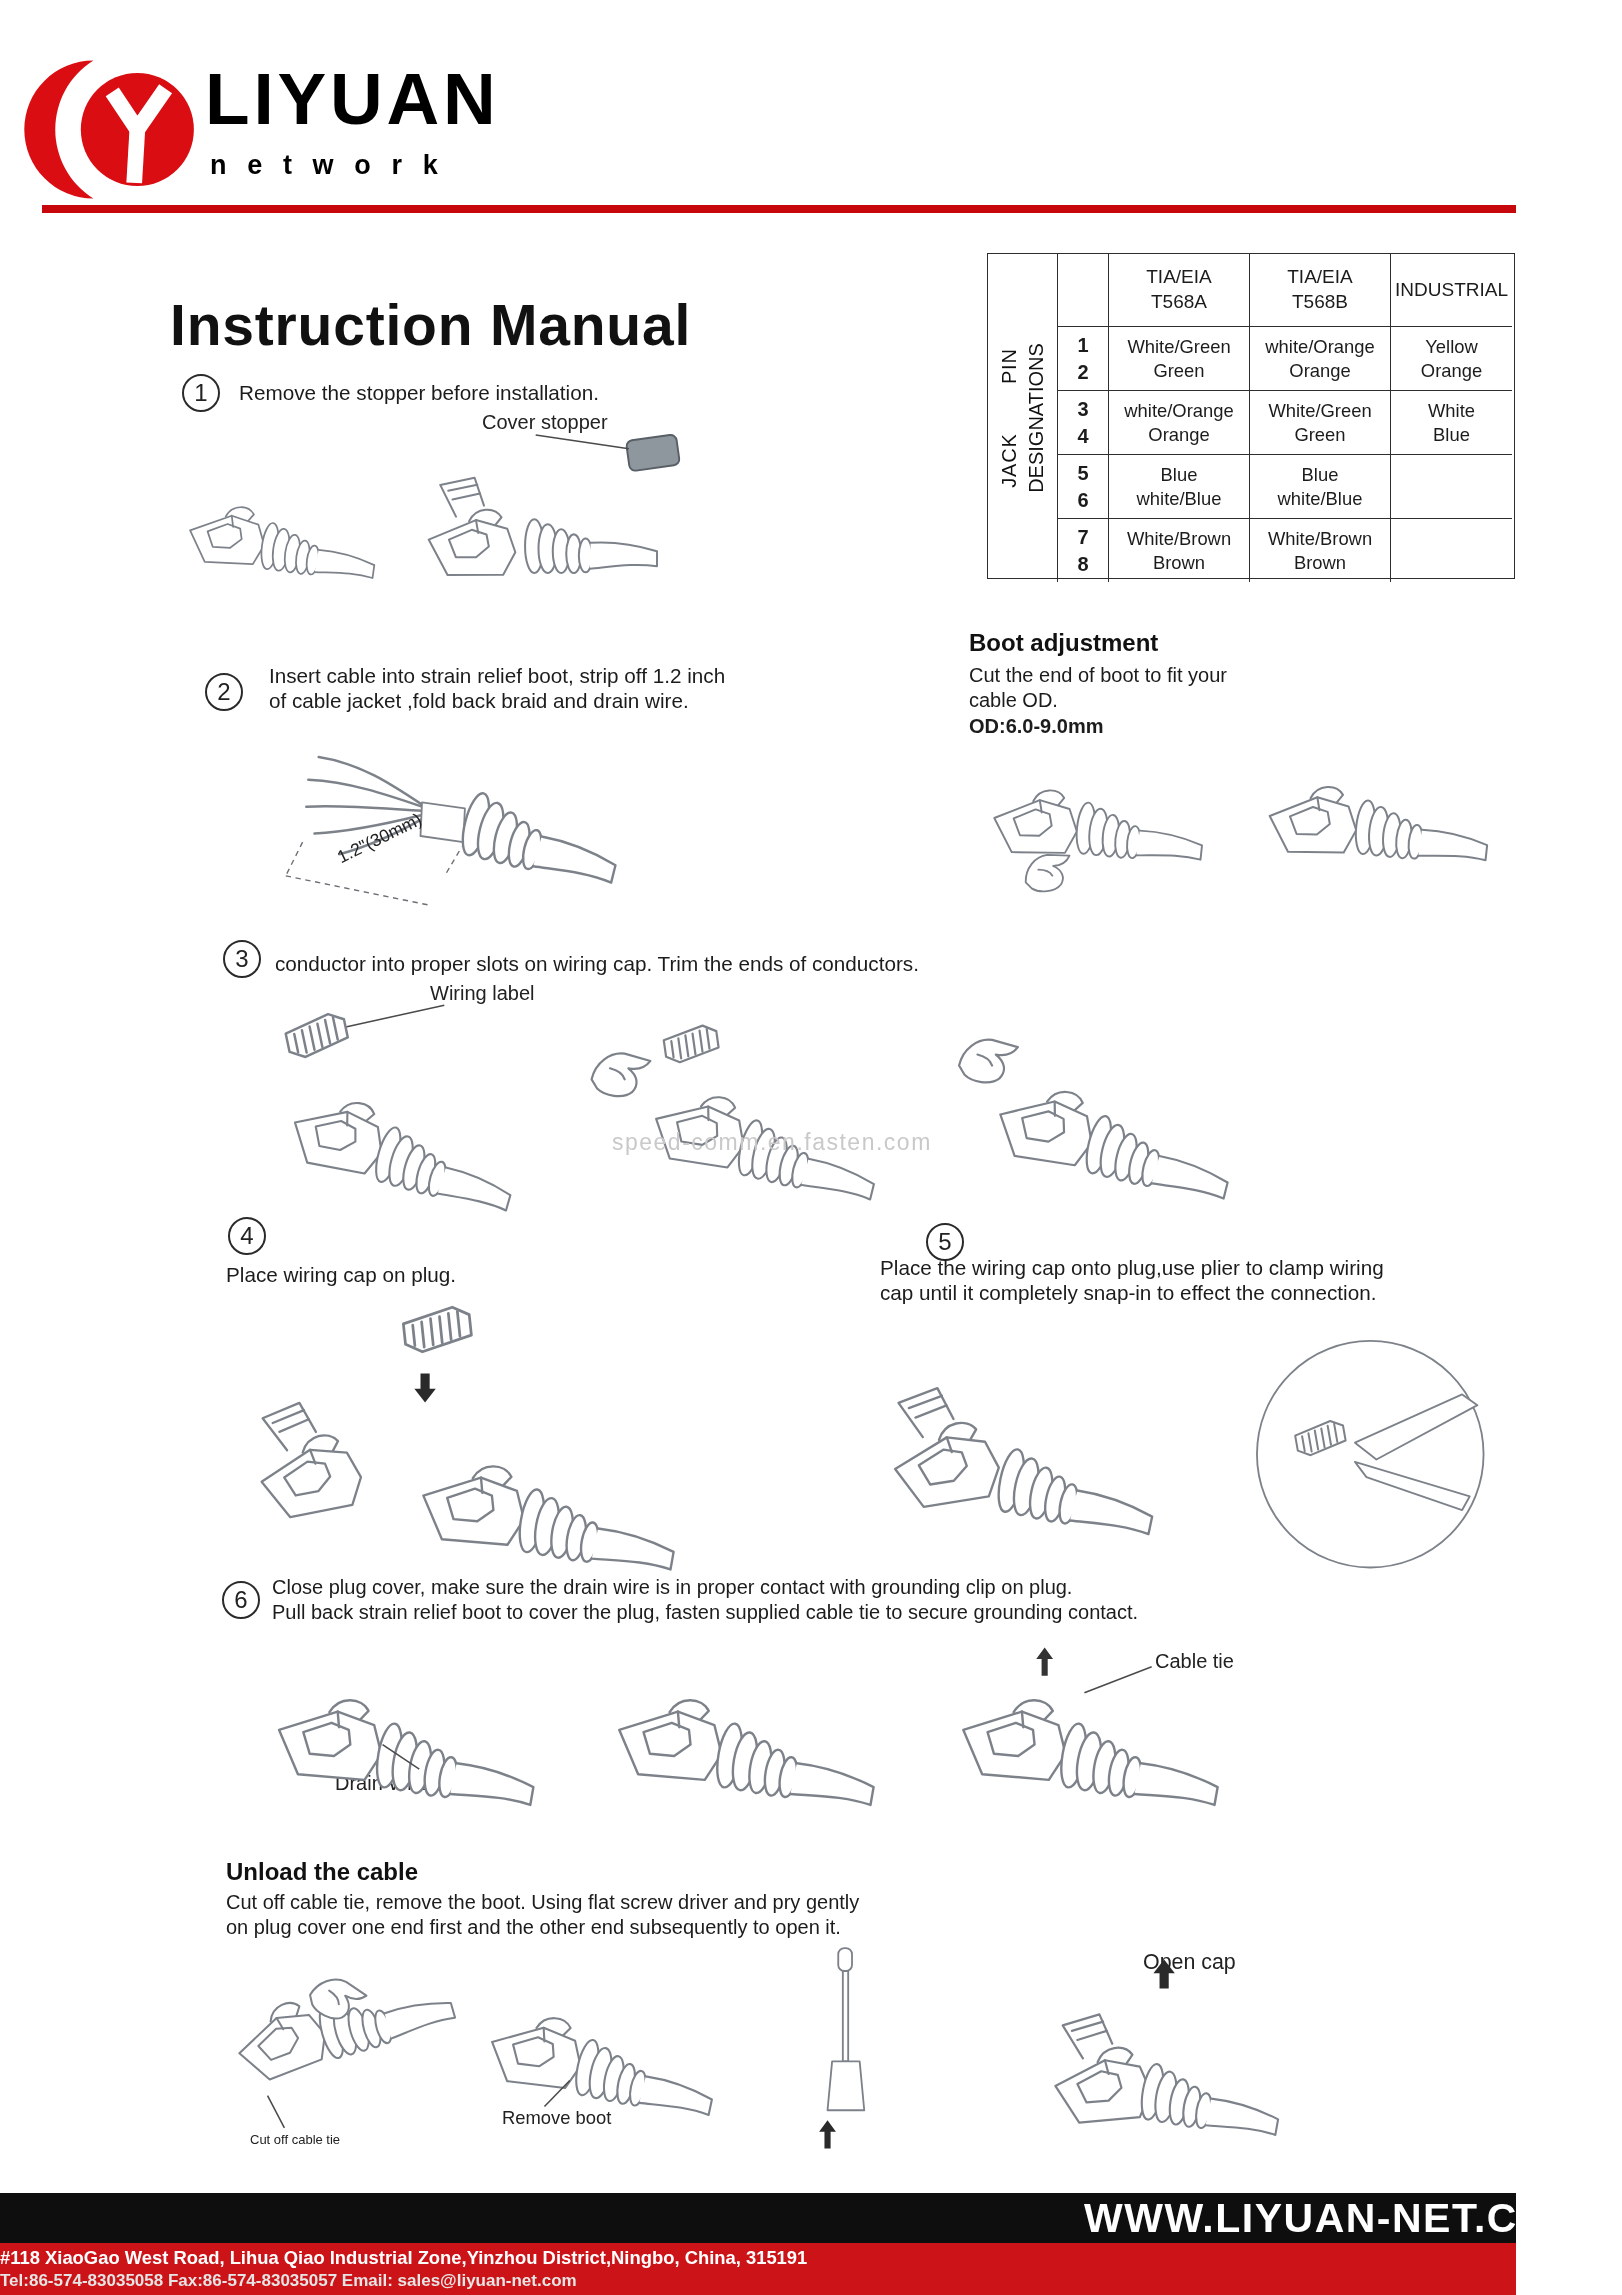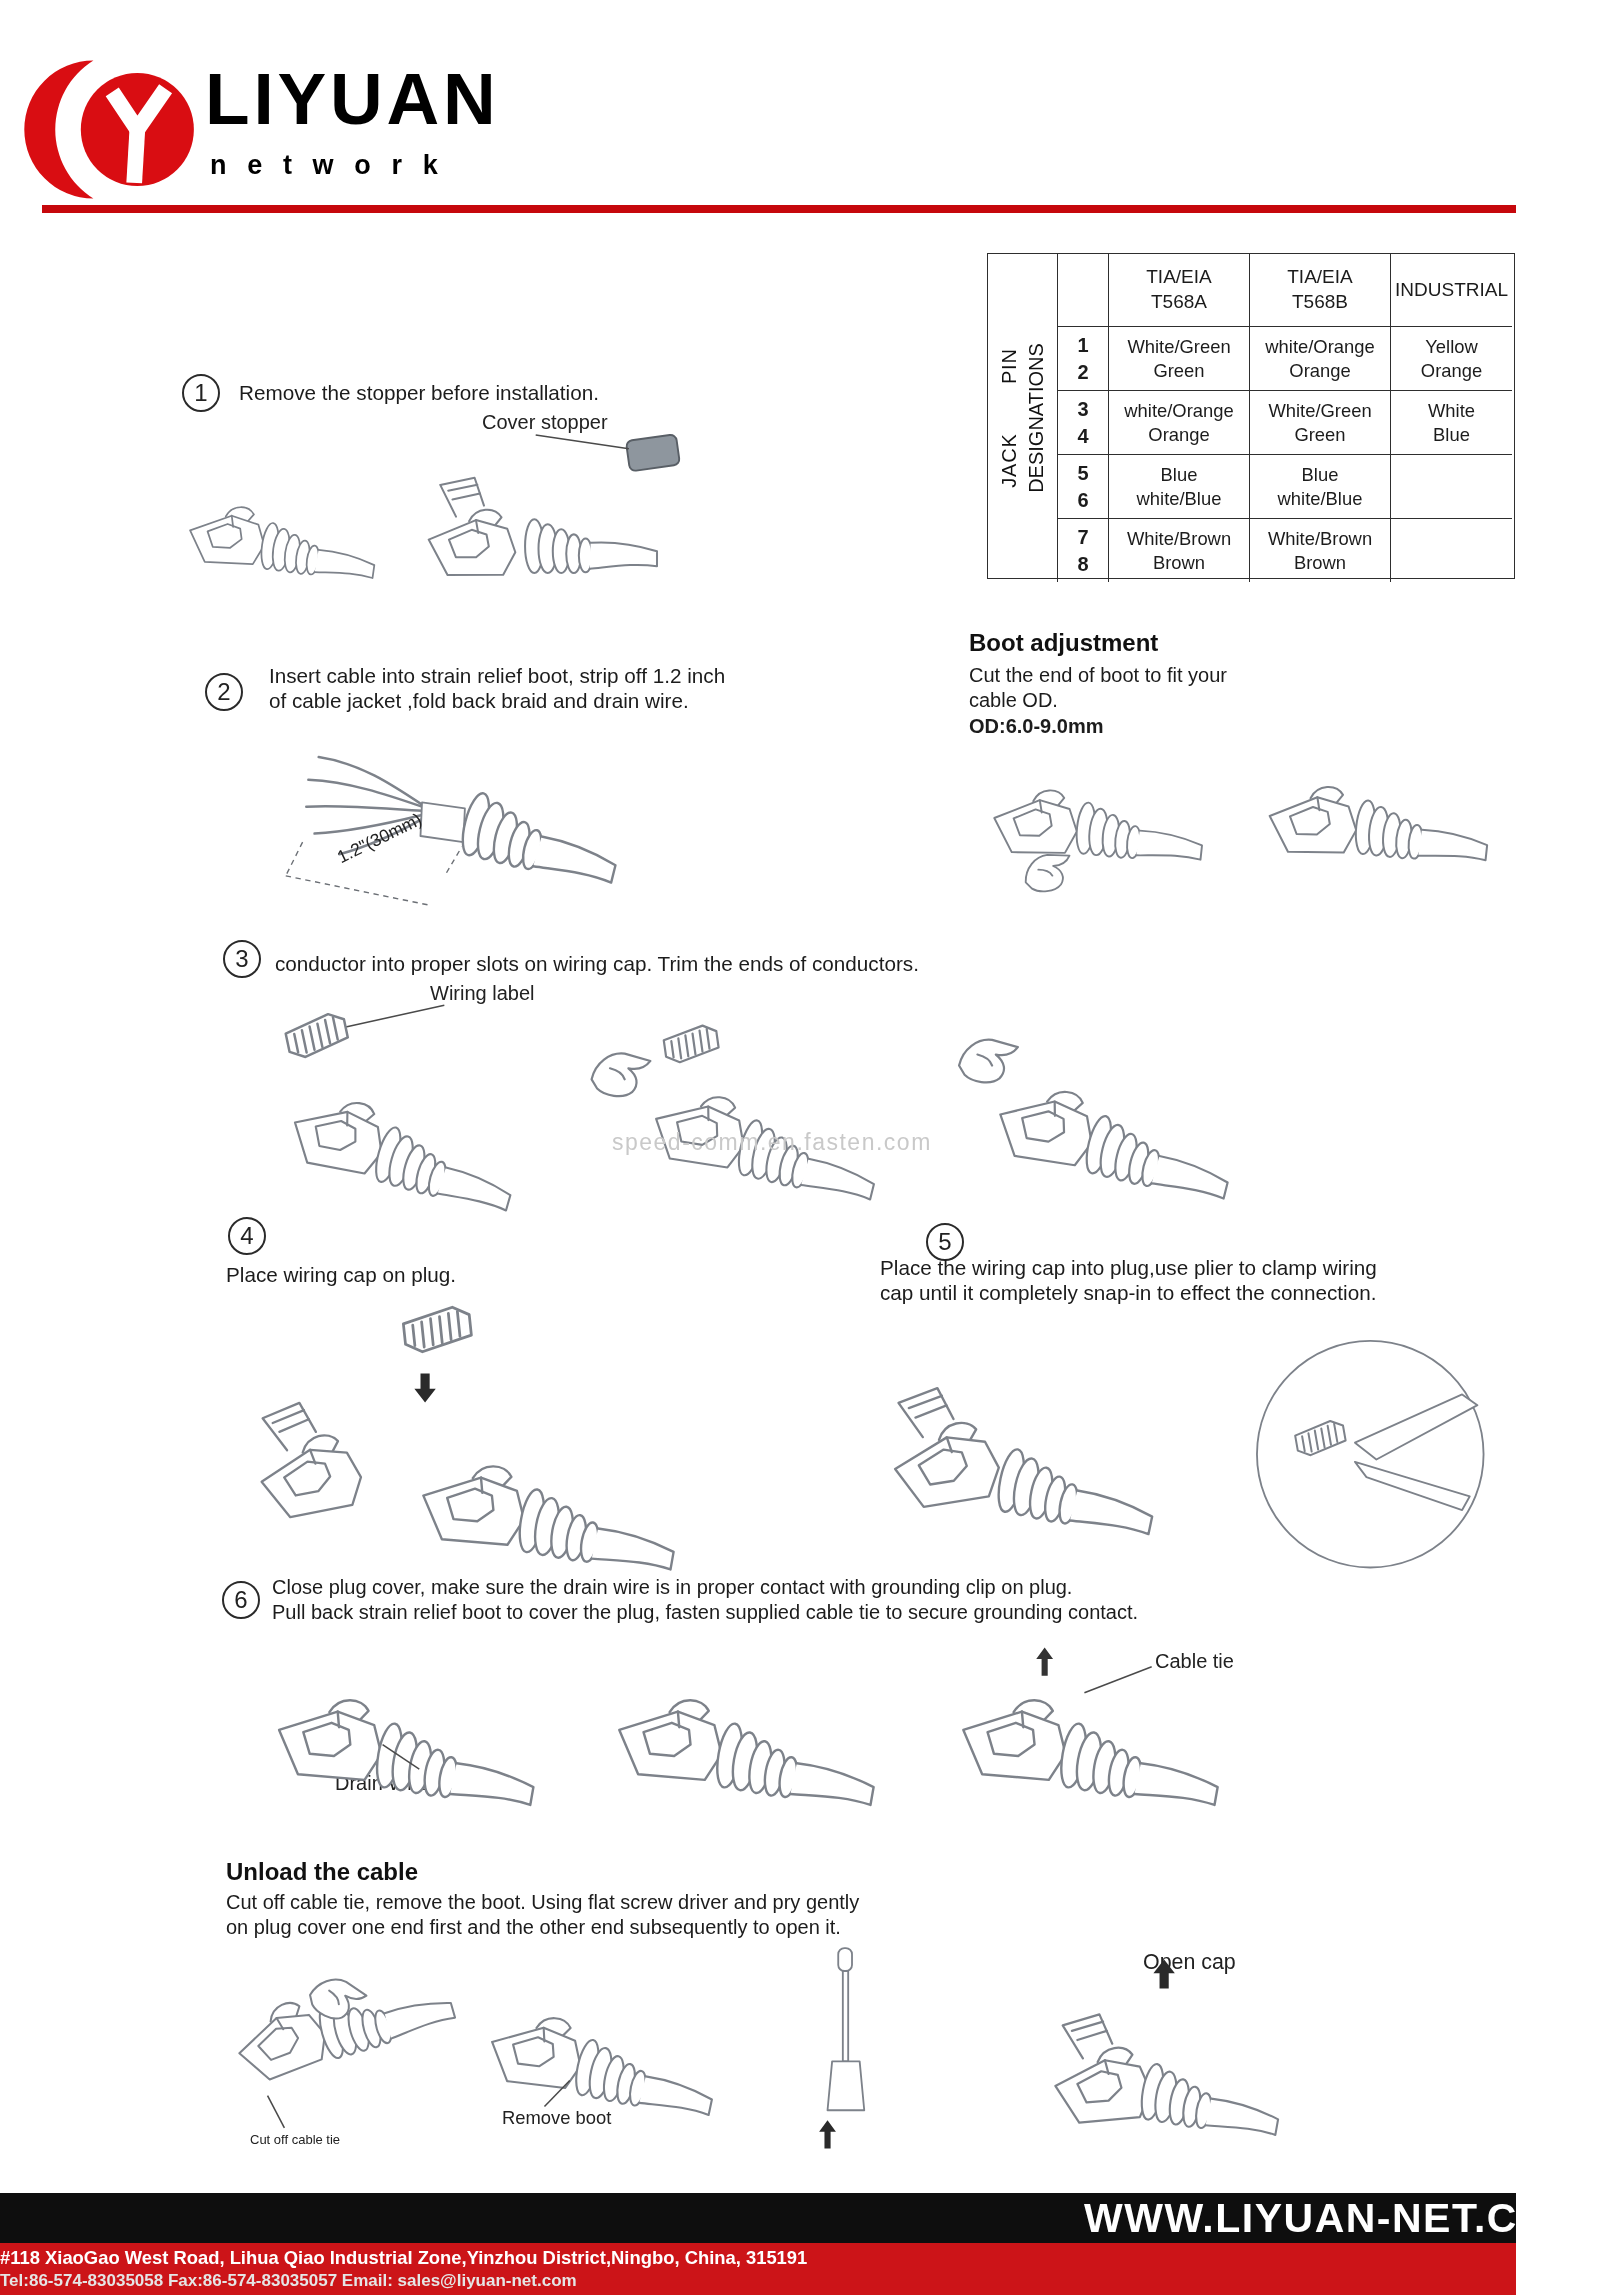--- a/index.html
+++ b/index.html
@@ -114,20 +114,21 @@
   <svg class="abs" style="left:40px;top:51px;overflow:visible" width="157" height="157" viewBox="0 0 100 100">
     <path d="M34 6 A52 52 0 0 0 34 94 A44 44 0 0 1 34 6 Z" fill="var(--brand-red,#d90d12)"></path>
     <circle cx="62" cy="50" r="36" fill="var(--brand-red,#d90d12)"></circle>
     <path d="M46 26 L62 50 L80 24" stroke="#fff" stroke-width="10" fill="none"></path>
     <line x1="62" y1="50" x2="60" y2="84" stroke="#fff" stroke-width="10"></line>
   </svg>
   <div class="brand">LIYUAN</div>
   <div class="brand-sub">network</div>
   <div class="header-rule"></div>
 
+  <div class="page-title">Instruction Manual</div>
 
   <div class="pintable">
     <div class="pt-side">
       <div class="pt-side-inner">
         <div class="pt-side-l1">JACK PIN</div>
         <div>DESIGNATIONS</div>
       </div>
     </div>
     <div class="pt-cell pt-top"></div>
     <div class="pt-cell pt-top pt-head">
@@ -267,21 +268,21 @@
   <div class="stepnum" style="left:228px;top:1217px">4</div>
   <div class="txt" style="left:226px;top:1263px">Place wiring cap on plug.</div>
   <svg class="abs" style="left:230px;top:1301px;overflow:visible" width="436" height="275" viewBox="0 0 570 360">
     <use href="#wcap" transform="translate(225,15) scale(1.5) rotate(-6)"></use>
     <use href="#arr" transform="translate(245,95)"></use>
     <use href="#plug-open" transform="translate(30,180) scale(1.25) rotate(-6)"></use>
     <use href="#conn" transform="translate(258,195) scale(1.3) rotate(10)"></use>
   </svg>
 
   <div class="stepnum" style="left:926px;top:1223px">5</div>
-  <div class="txt" style="left:880px;top:1256px">Place the wiring cap into plug,use plier to clamp wiring</div>
+  <div class="txt" style="left:880px;top:1256px">Place the wiring cap onto plug,use plier to clamp wiring</div>
   <div class="txt" style="left:880px;top:1281px">cap until it completely snap-in to effect the connection.</div>
   <svg class="abs" style="left:865px;top:1324px;overflow:visible" width="689" height="268" viewBox="0 0 900 350">
     <use href="#plug-open" transform="translate(30,130) scale(1.3) rotate(-4)"></use>
     <use href="#boot" transform="translate(185,158) scale(1.3) rotate(12)"></use>
     <circle class="ln" cx="660" cy="170" r="148"></circle>
     <use href="#wcap" transform="translate(560,135) scale(1.1) rotate(-10)"></use>
     <path class="ln f" d="M640 155 L780 92 L800 106 L668 177 Z"></path>
     <path class="ln f" d="M640 180 L790 225 L780 243 L655 200 Z"></path>
   </svg>
 

